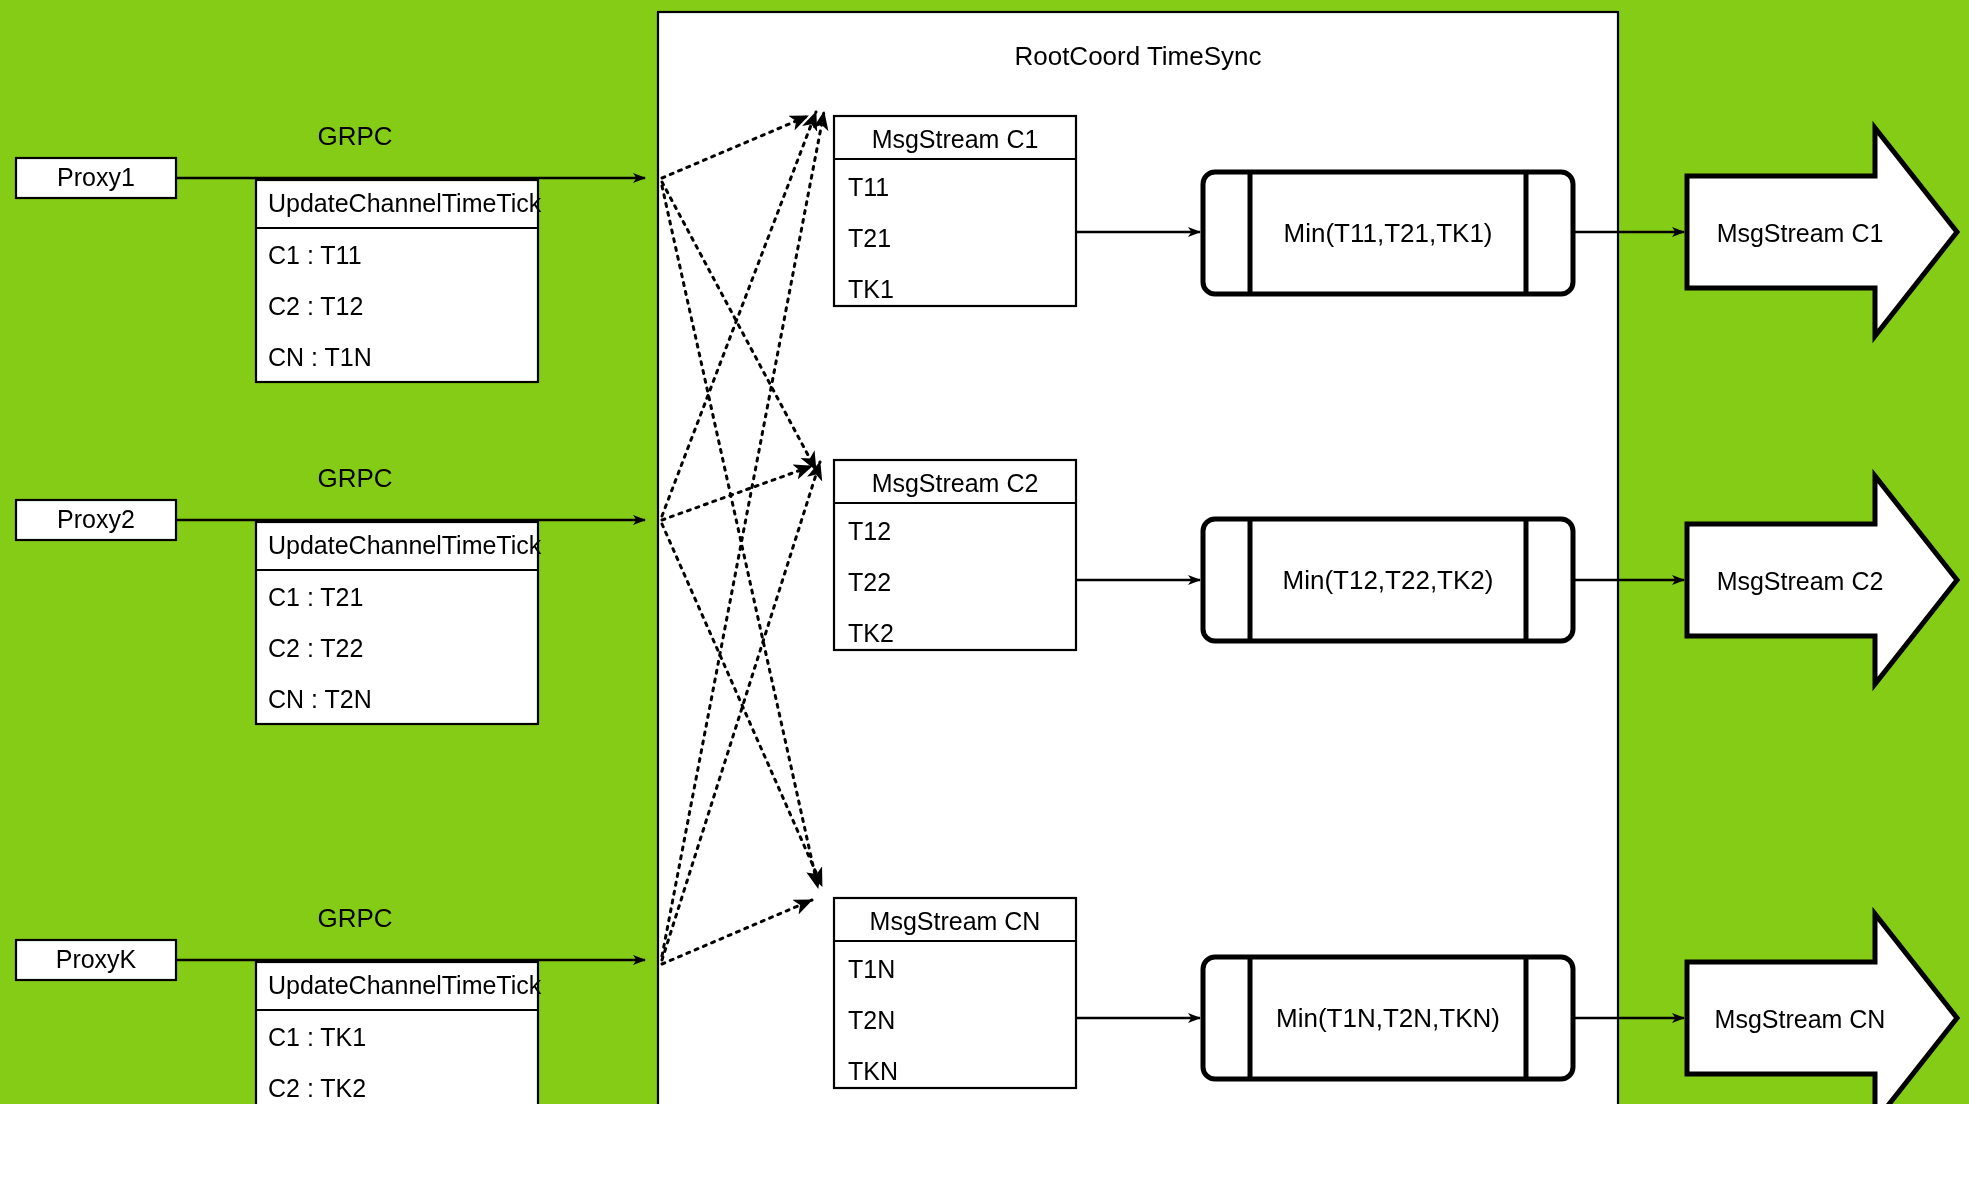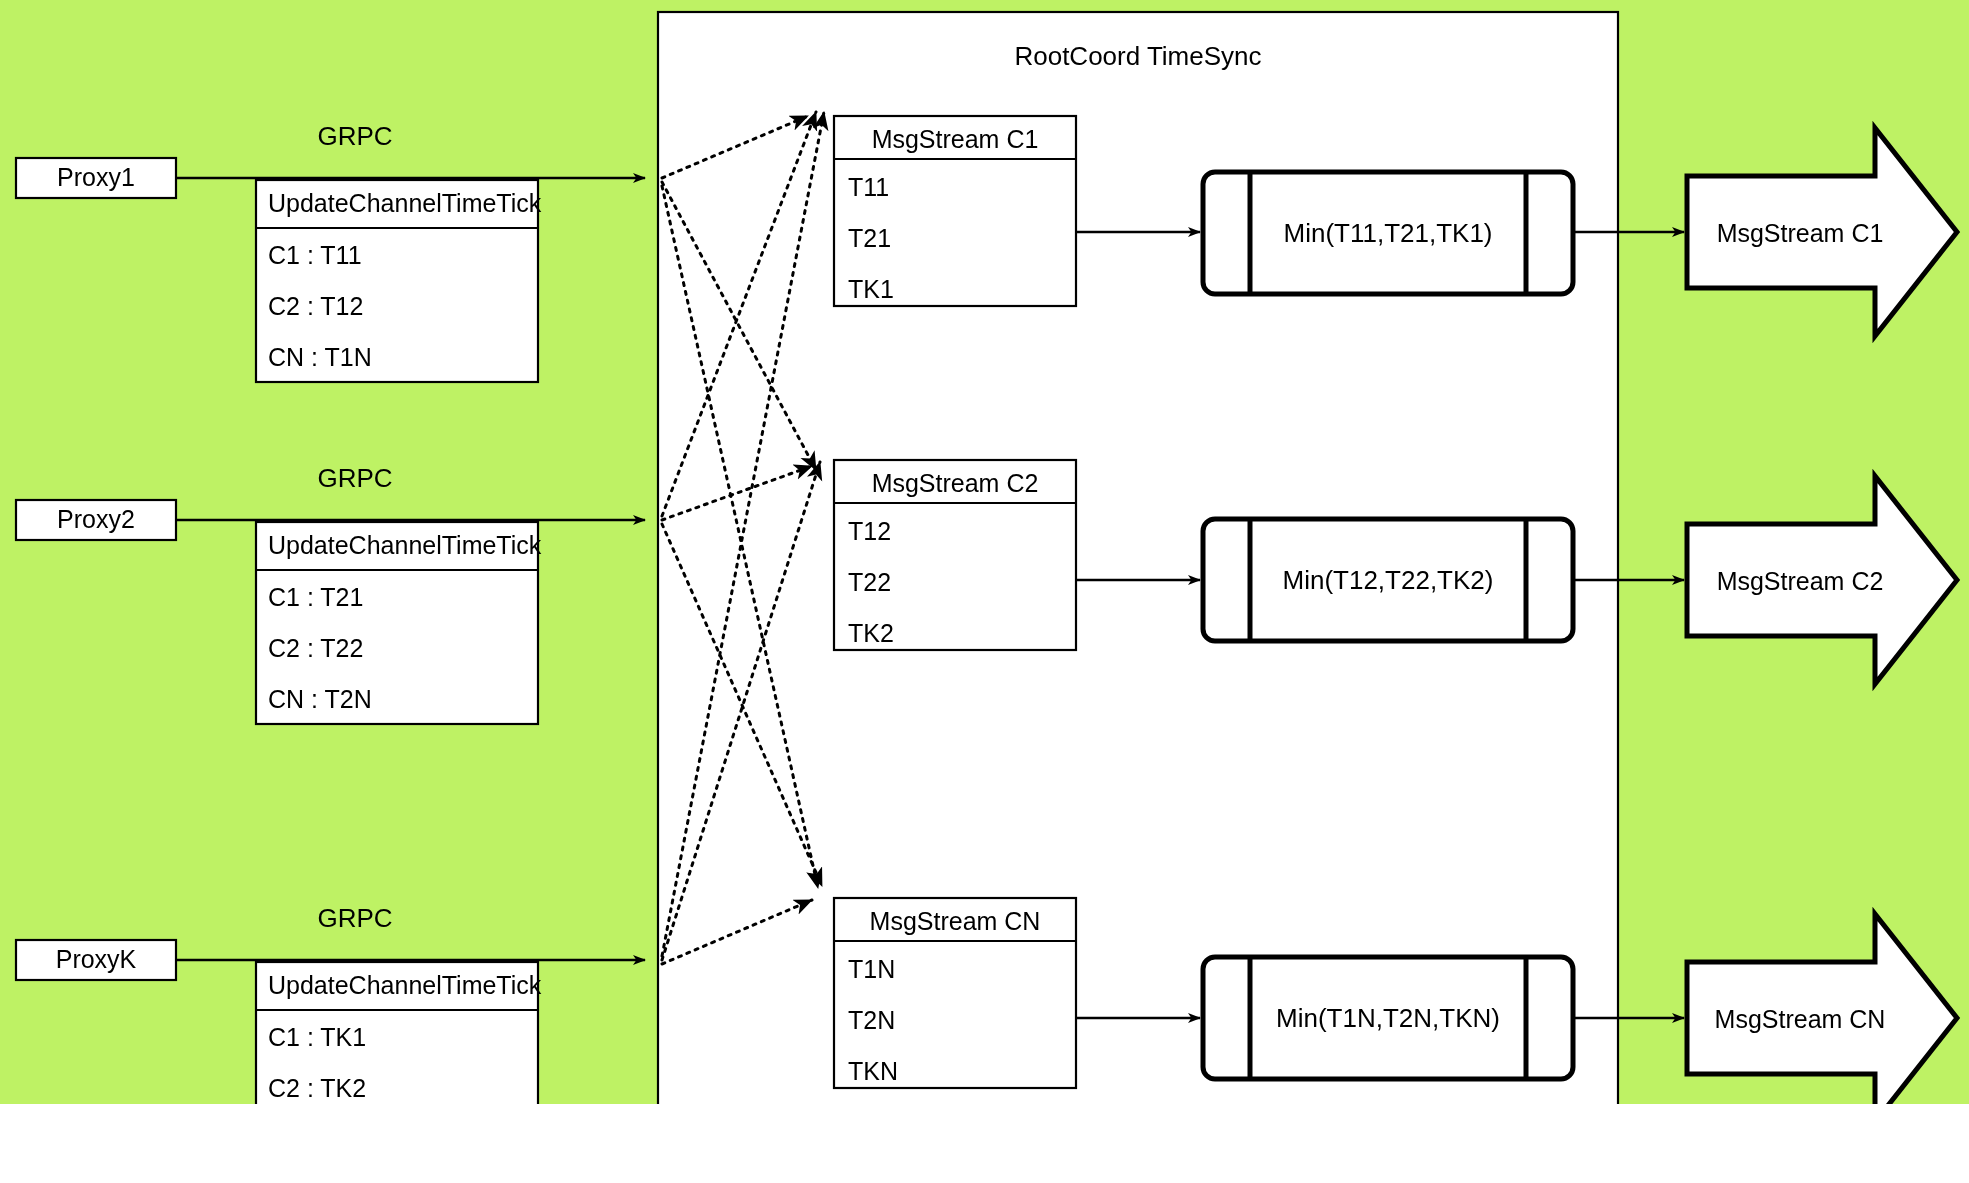--- a/index.html
+++ b/index.html
@@ -7,21 +7,21 @@
     padding: 0;
     background: #ffffff;
   }
   body {
     font-family: "Liberation Sans", sans-serif;
   }
   #canvas {
     position: relative;
     width: 1969px;
     height: 1104px;
-    background: #bef264;
+    background: #84cc16;
     overflow: hidden;
   }
   #diagram-svg {
     position: absolute;
     left: 0;
     top: 0;
     width: 1969px;
     height: 1183px;
   }
   .svg-text {

